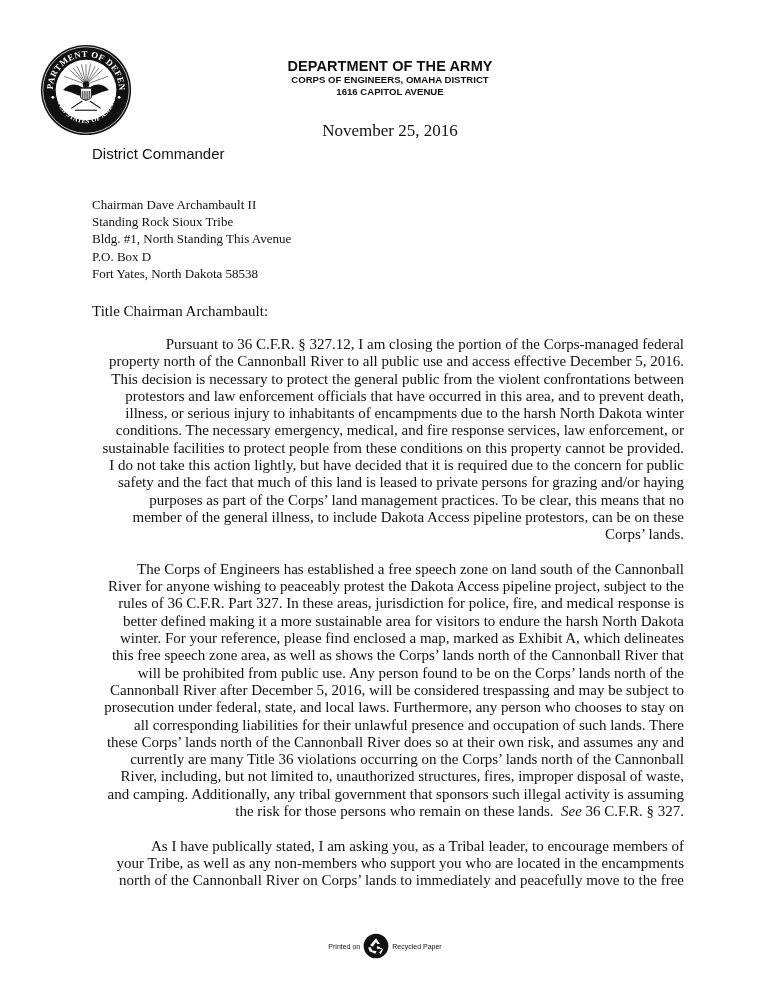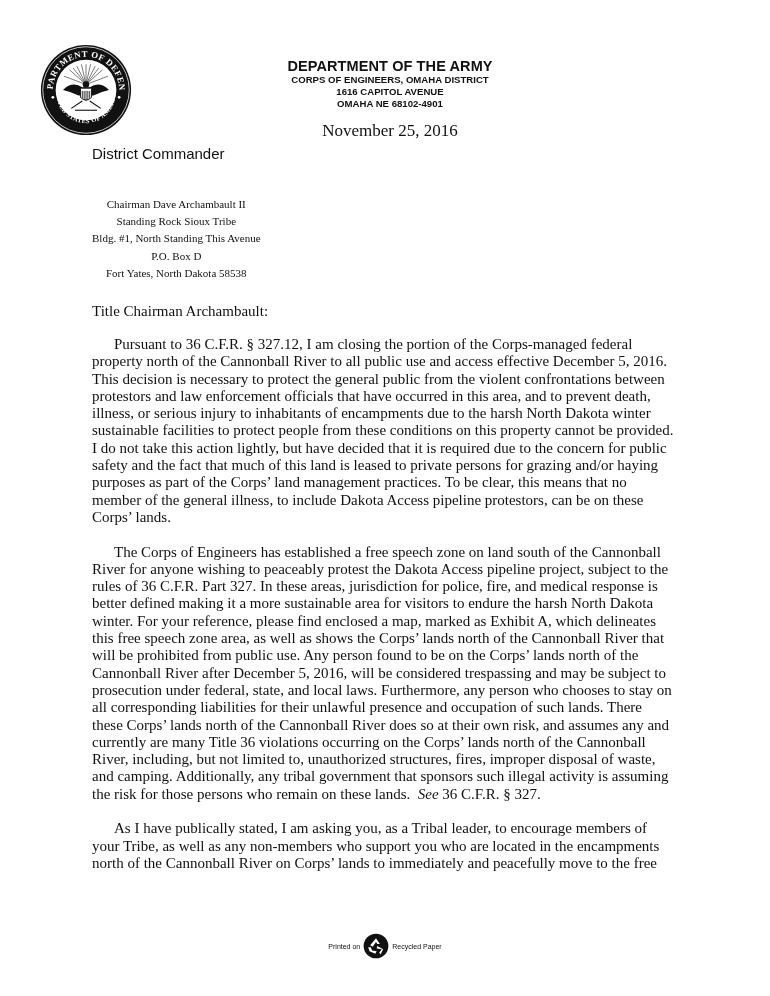--- a/index.html
+++ b/index.html
@@ -3,23 +3,23 @@
   <meta charset="utf-8">
   <style>
     html, body { margin: 0; padding: 0; background: #ffffff; }
     body { width: 770px; height: 996px; position: relative; overflow: hidden; color: #111; }
     .seal { position: absolute; left: 40px; top: 44px; width: 92px; height: 92px; }
     .letterhead { position: absolute; left: 240px; width: 300px; top: 58px; text-align: center; font-family: "Liberation Sans", sans-serif; font-weight: bold; }
     .lh-title { font-size: 14.5px; line-height: 16px; letter-spacing: 0.1px; }
     .lh-sub { font-size: 9.6px; line-height: 12px; }
     .date { position: absolute; left: 240px; width: 300px; top: 121px; text-align: center; font-family: "Liberation Serif", serif; font-size: 17px; }
     .office { position: absolute; left: 92px; top: 145px; font-family: Liberation Sans, sans-serif; font-size: 15px; }
-    .address { position: absolute; left: 92px; top: 196px; font-family: "Liberation Serif", serif; font-size: 11px; line-height: 17.2px; text-align: center; }
+    .address { position: absolute; left: 92px; top: 196px; font-family: "Liberation Serif", serif; font-size: 13px; line-height: 17.2px; }
     .salutation { position: absolute; left: 92px; top: 303px; font-family: "Liberation Serif", serif; font-size: 15px; }
-    .body { position: absolute; left: 92px; top: 336px; width: 592px; font-family: "Liberation Serif", serif; font-size: 15px; line-height: 17.3px; }
+    .body { position: absolute; left: 92px; top: 336px; width: 592px; font-family: "Liberation Serif", serif; font-size: 15px; line-height: 17.3px; text-align: right; }
     .para { margin: 0 0 17.3px 0; text-indent: 22px; }
     .line { display: block; white-space: nowrap; }
     .para .line + .line { text-indent: 0; }
     .footer { position: absolute; left: 0; width: 770px; top: 933px; display: flex; justify-content: center; align-items: center; font-family: "Liberation Sans", sans-serif; font-size: 7px; gap: 3px; }
     .recycle { width: 26px; height: 26px; }
   </style>
 </head>
 <body>
 
 <svg class="seal" viewBox="0 0 100 100">
@@ -65,21 +65,20 @@
     <line x1="34" y1="70" x2="46" y2="62"></line>
     <line x1="66" y1="70" x2="54" y2="62"></line>
     <line x1="38" y1="72" x2="62" y2="72"></line>
   </g>
 </svg>
 
 <div class="letterhead">
   <div class="lh-title">DEPARTMENT OF THE ARMY</div>
   <div class="lh-sub">CORPS OF ENGINEERS, OMAHA DISTRICT</div>
   <div class="lh-sub">1616 CAPITOL AVENUE</div>
-  <div class="lh-sub">OMAHA NE  68102-4901</div>
 </div>
 
 <div class="date">November 25, 2016</div>
 <div class="office">District Commander</div>
 
 <div class="address">
   <div>Chairman Dave Archambault II</div>
   <div>Standing Rock Sioux Tribe</div>
   <div>Bldg. #1, North Standing This Avenue</div>
   <div>P.O. Box D</div>
@@ -88,20 +87,21 @@
 
 <div class="salutation">Title Chairman Archambault:</div>
 
 <div class="body">
   <div class="para">
     <span class="line">Pursuant to 36 C.F.R. § 327.12, I am closing the portion of the Corps-managed federal</span>
     <span class="line">property north of the Cannonball River to all public use and access effective December 5, 2016.</span>
     <span class="line">This decision is necessary to protect the general public from the violent confrontations between</span>
     <span class="line">protestors and law enforcement officials that have occurred in this area, and to prevent death,</span>
     <span class="line">illness, or serious injury to inhabitants of encampments due to the harsh North Dakota winter</span>
+    <span class="line">conditions.  The necessary emergency, medical, and fire response services, law enforcement, or</span>
     <span class="line">sustainable facilities to protect people from these conditions on this property cannot be provided.</span>
     <span class="line">I do not take this action lightly, but have decided that it is required due to the concern for public</span>
     <span class="line">safety and the fact that much of this land is leased to private persons for grazing and/or haying</span>
     <span class="line">purposes as part of the Corps’ land management practices.  To be clear, this means that no</span>
     <span class="line">member of the general illness, to include Dakota Access pipeline protestors, can be on these</span>
     <span class="line">Corps’ lands.</span>
   </div>
   <div class="para">
     <span class="line">The Corps of Engineers has established a free speech zone on land south of the Cannonball</span>
     <span class="line">River for anyone wishing to peaceably protest the Dakota Access pipeline project, subject to the</span>

